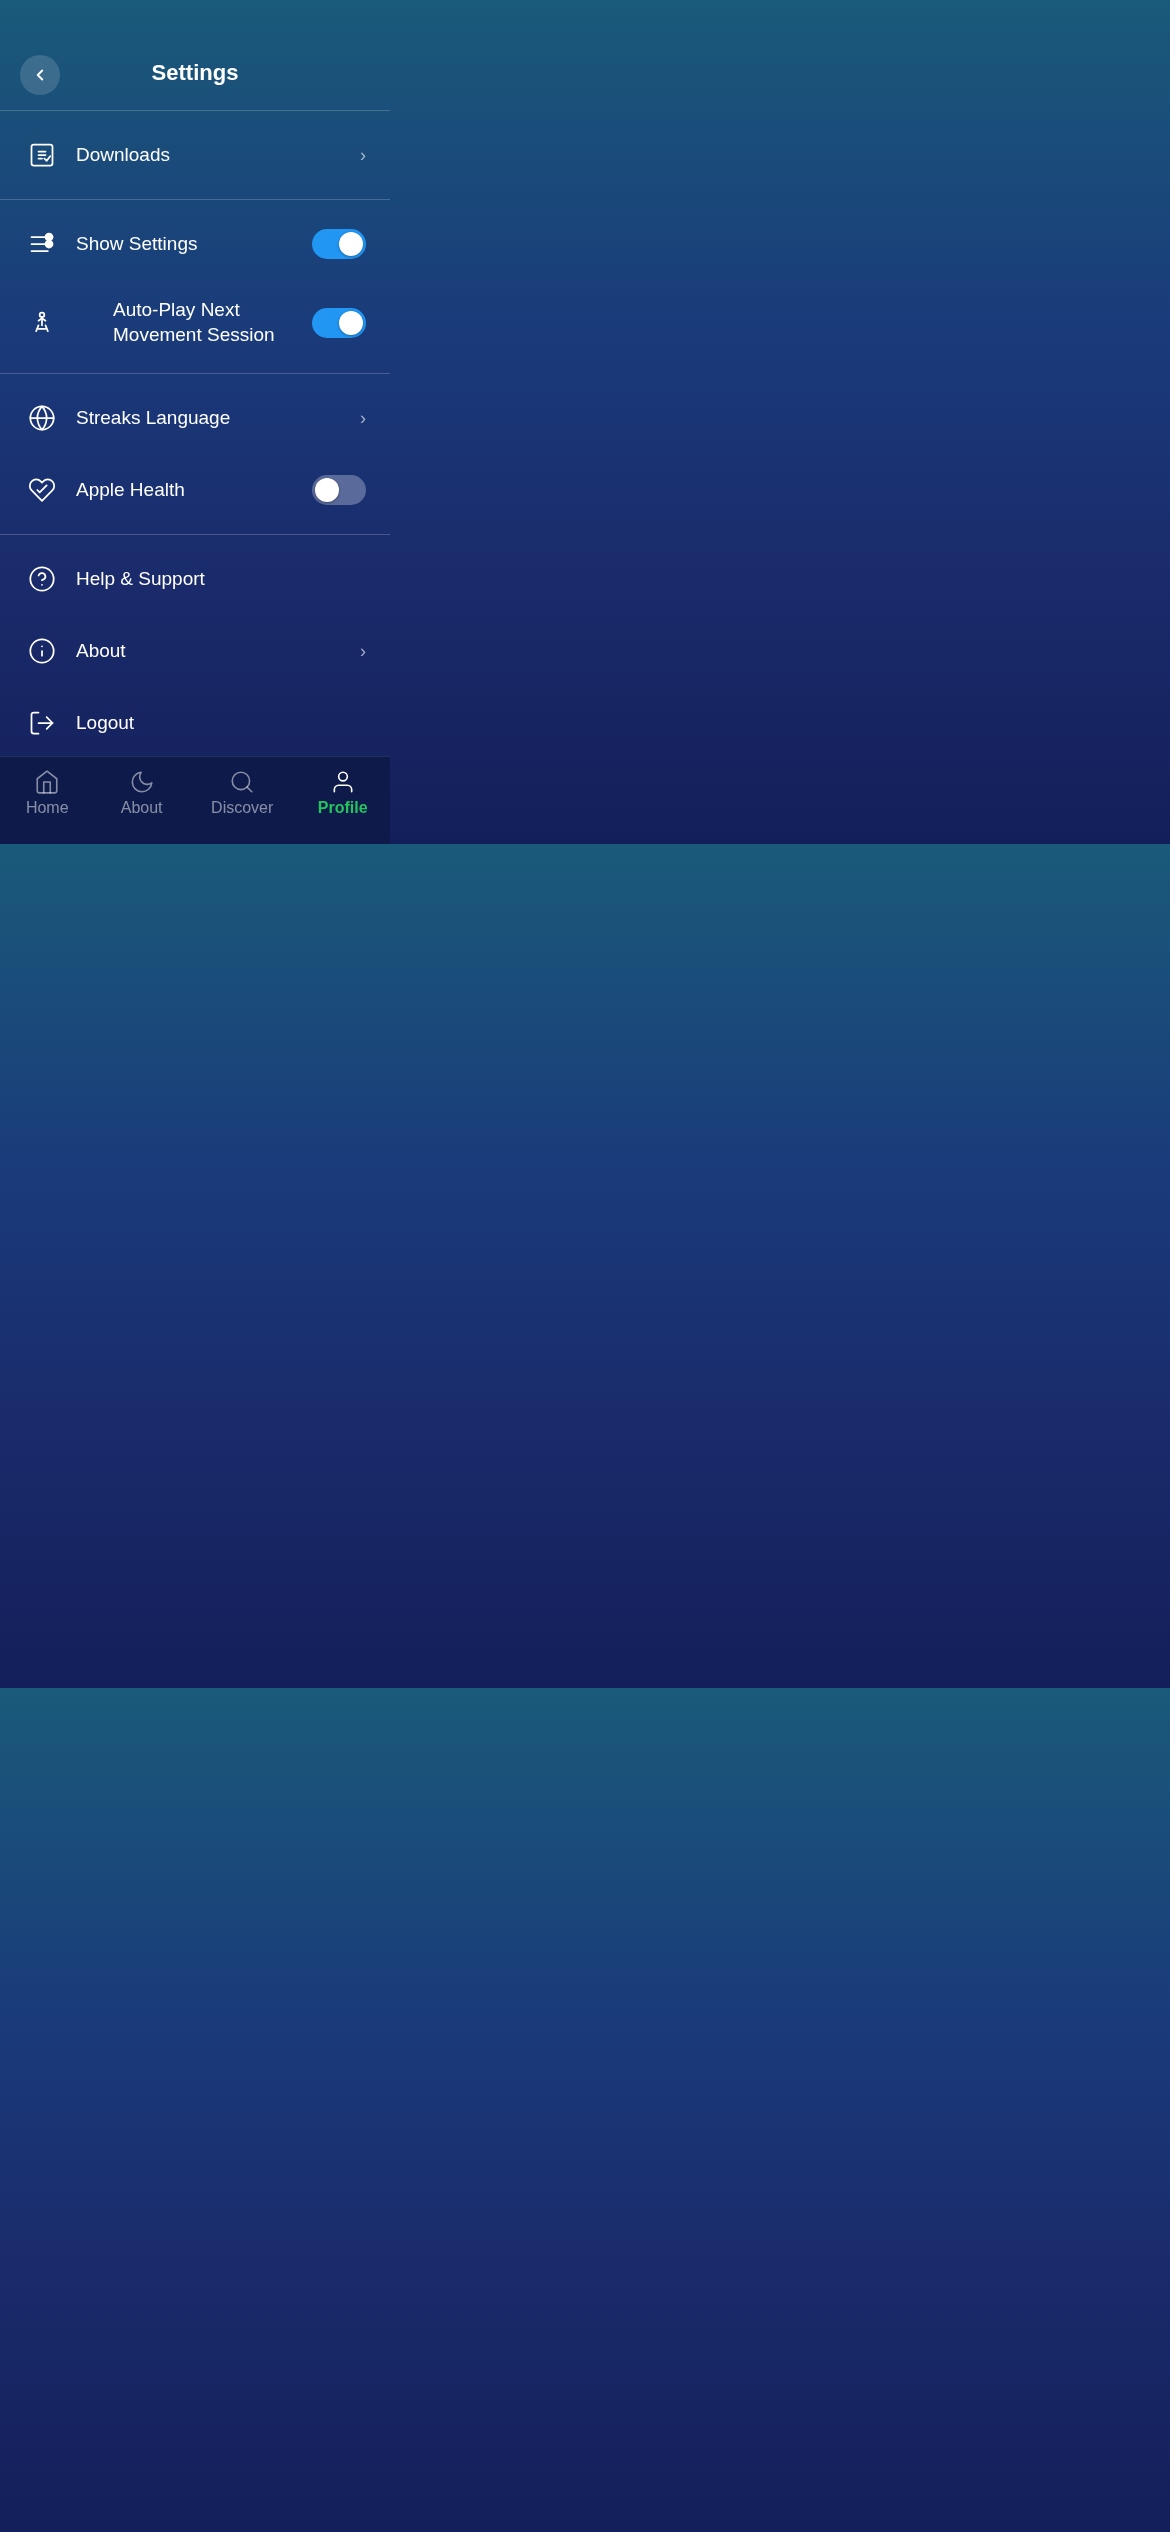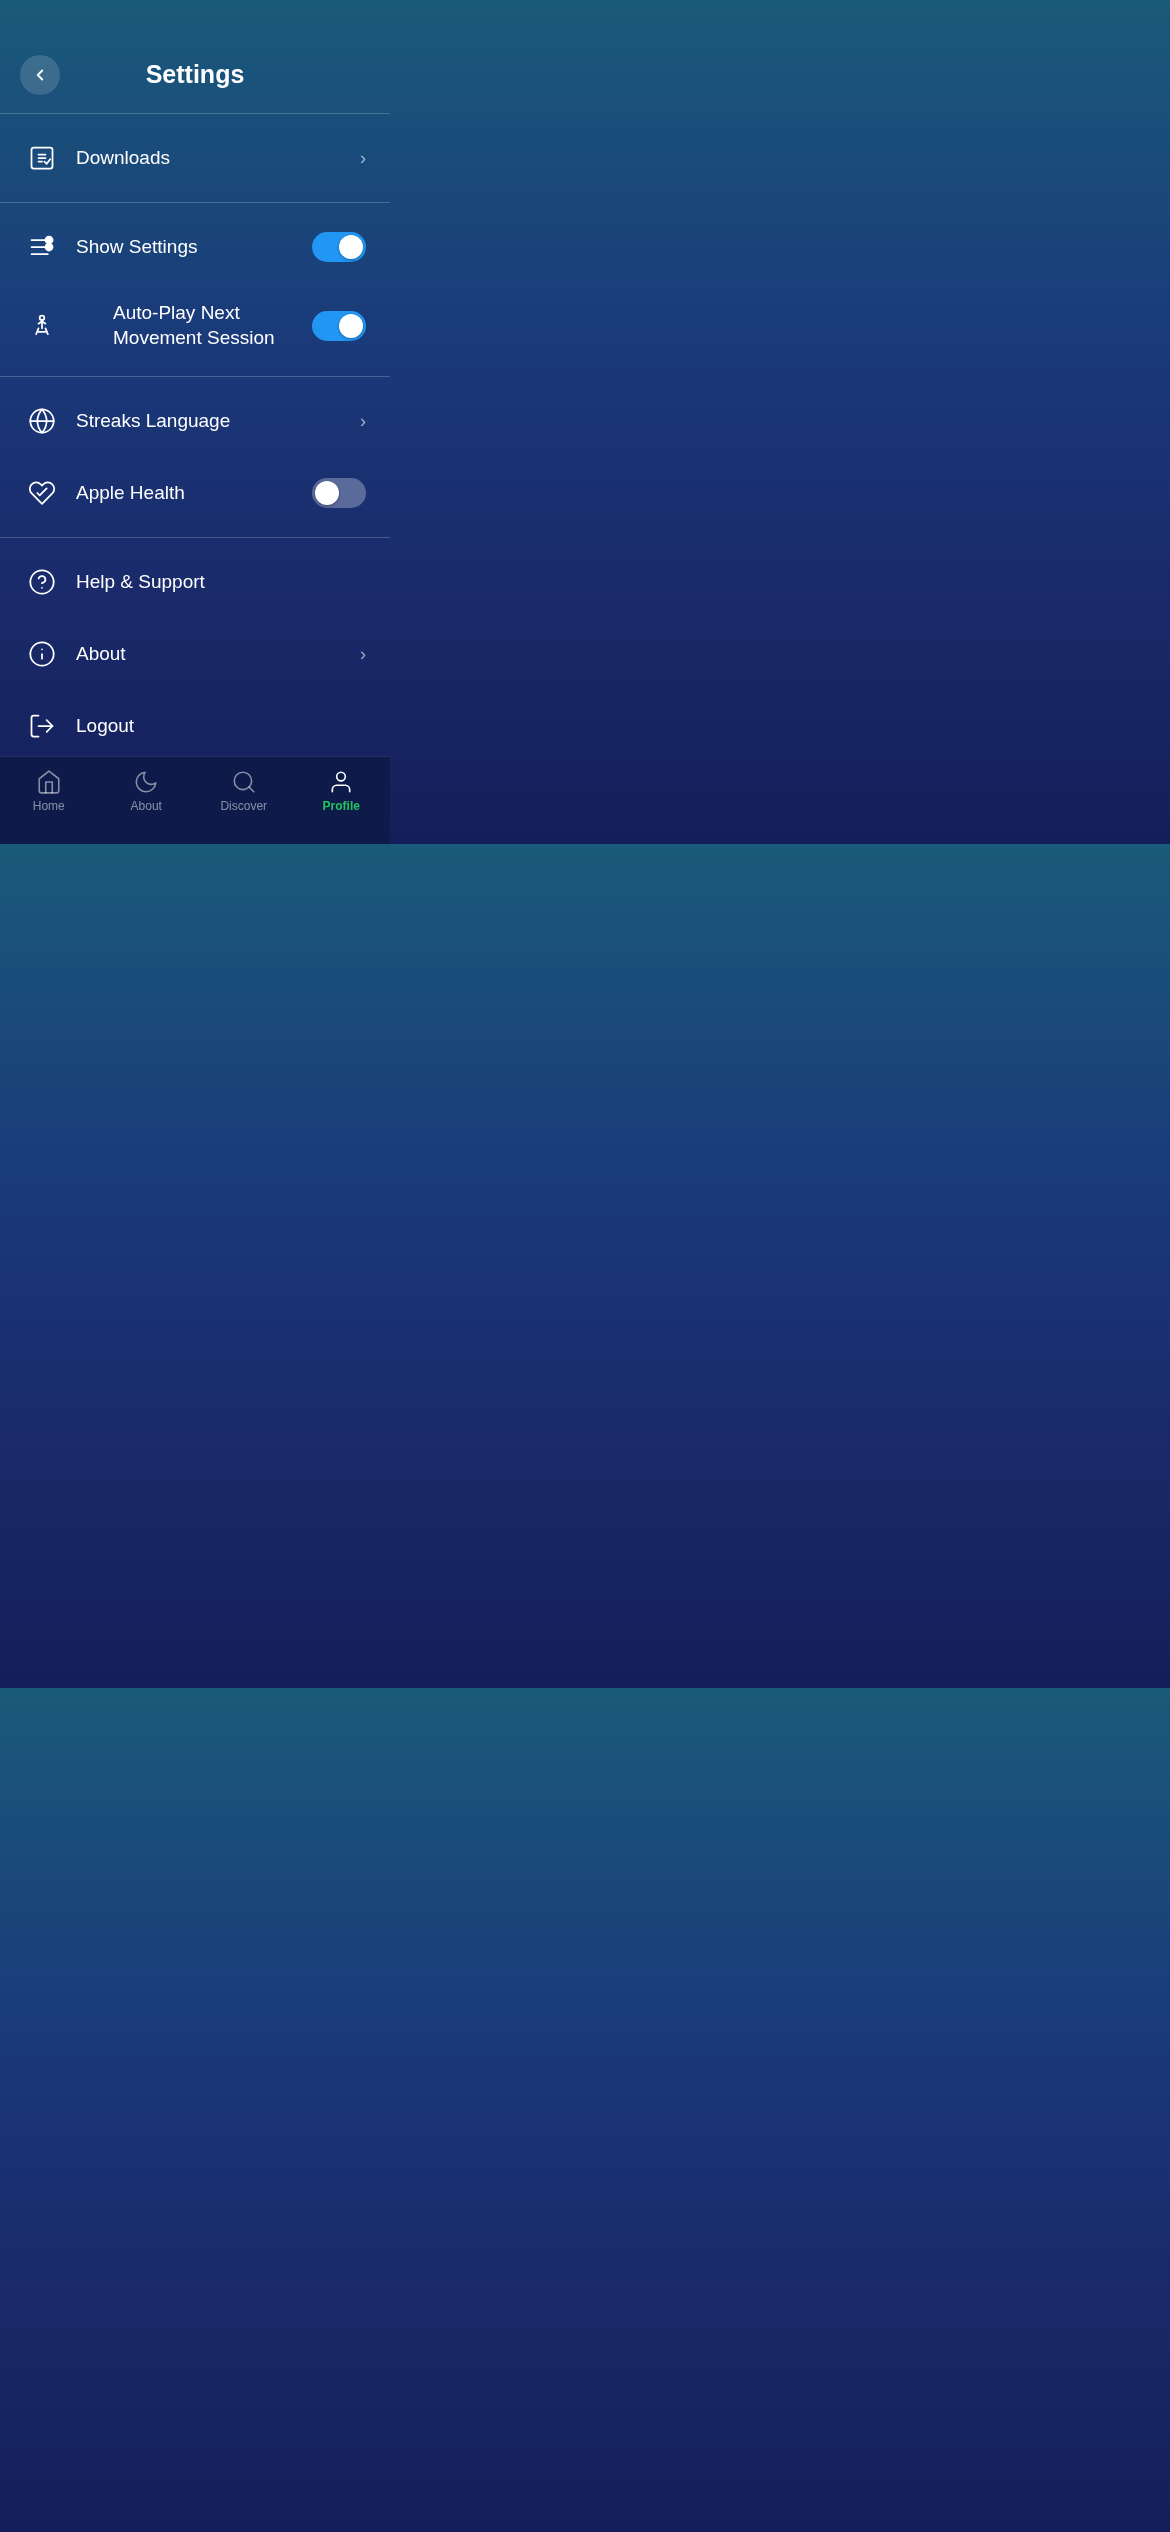--- a/index.html
+++ b/index.html
@@ -34,21 +34,21 @@
       display: flex;
       align-items: center;
       justify-content: center;
       cursor: pointer;
       border: none;
       color: white;
       font-size: 18px;
     }
 
     .header-title {
-      font-size: 25px;
+      font-size: 22px;
       font-weight: 600;
       color: white;
     }
 
     .divider {
       height: 1px;
       background: rgba(255,255,255,0.2);
       margin: 4px 0;
     }
 
@@ -173,21 +173,21 @@
       stroke-width: 1.5;
       stroke-linecap: round;
       stroke-linejoin: round;
     }
 
     .nav-item.active svg {
       stroke: white;
     }
 
     .nav-label {
-      font-size: 12px;
+      font-size: 16px;
       color: rgba(255,255,255,0.5);
     }
 
     .nav-item.active .nav-label {
       color: #22c55e;
       font-weight: 600;
     }
 
     .content-area {
       overflow-y: auto;

